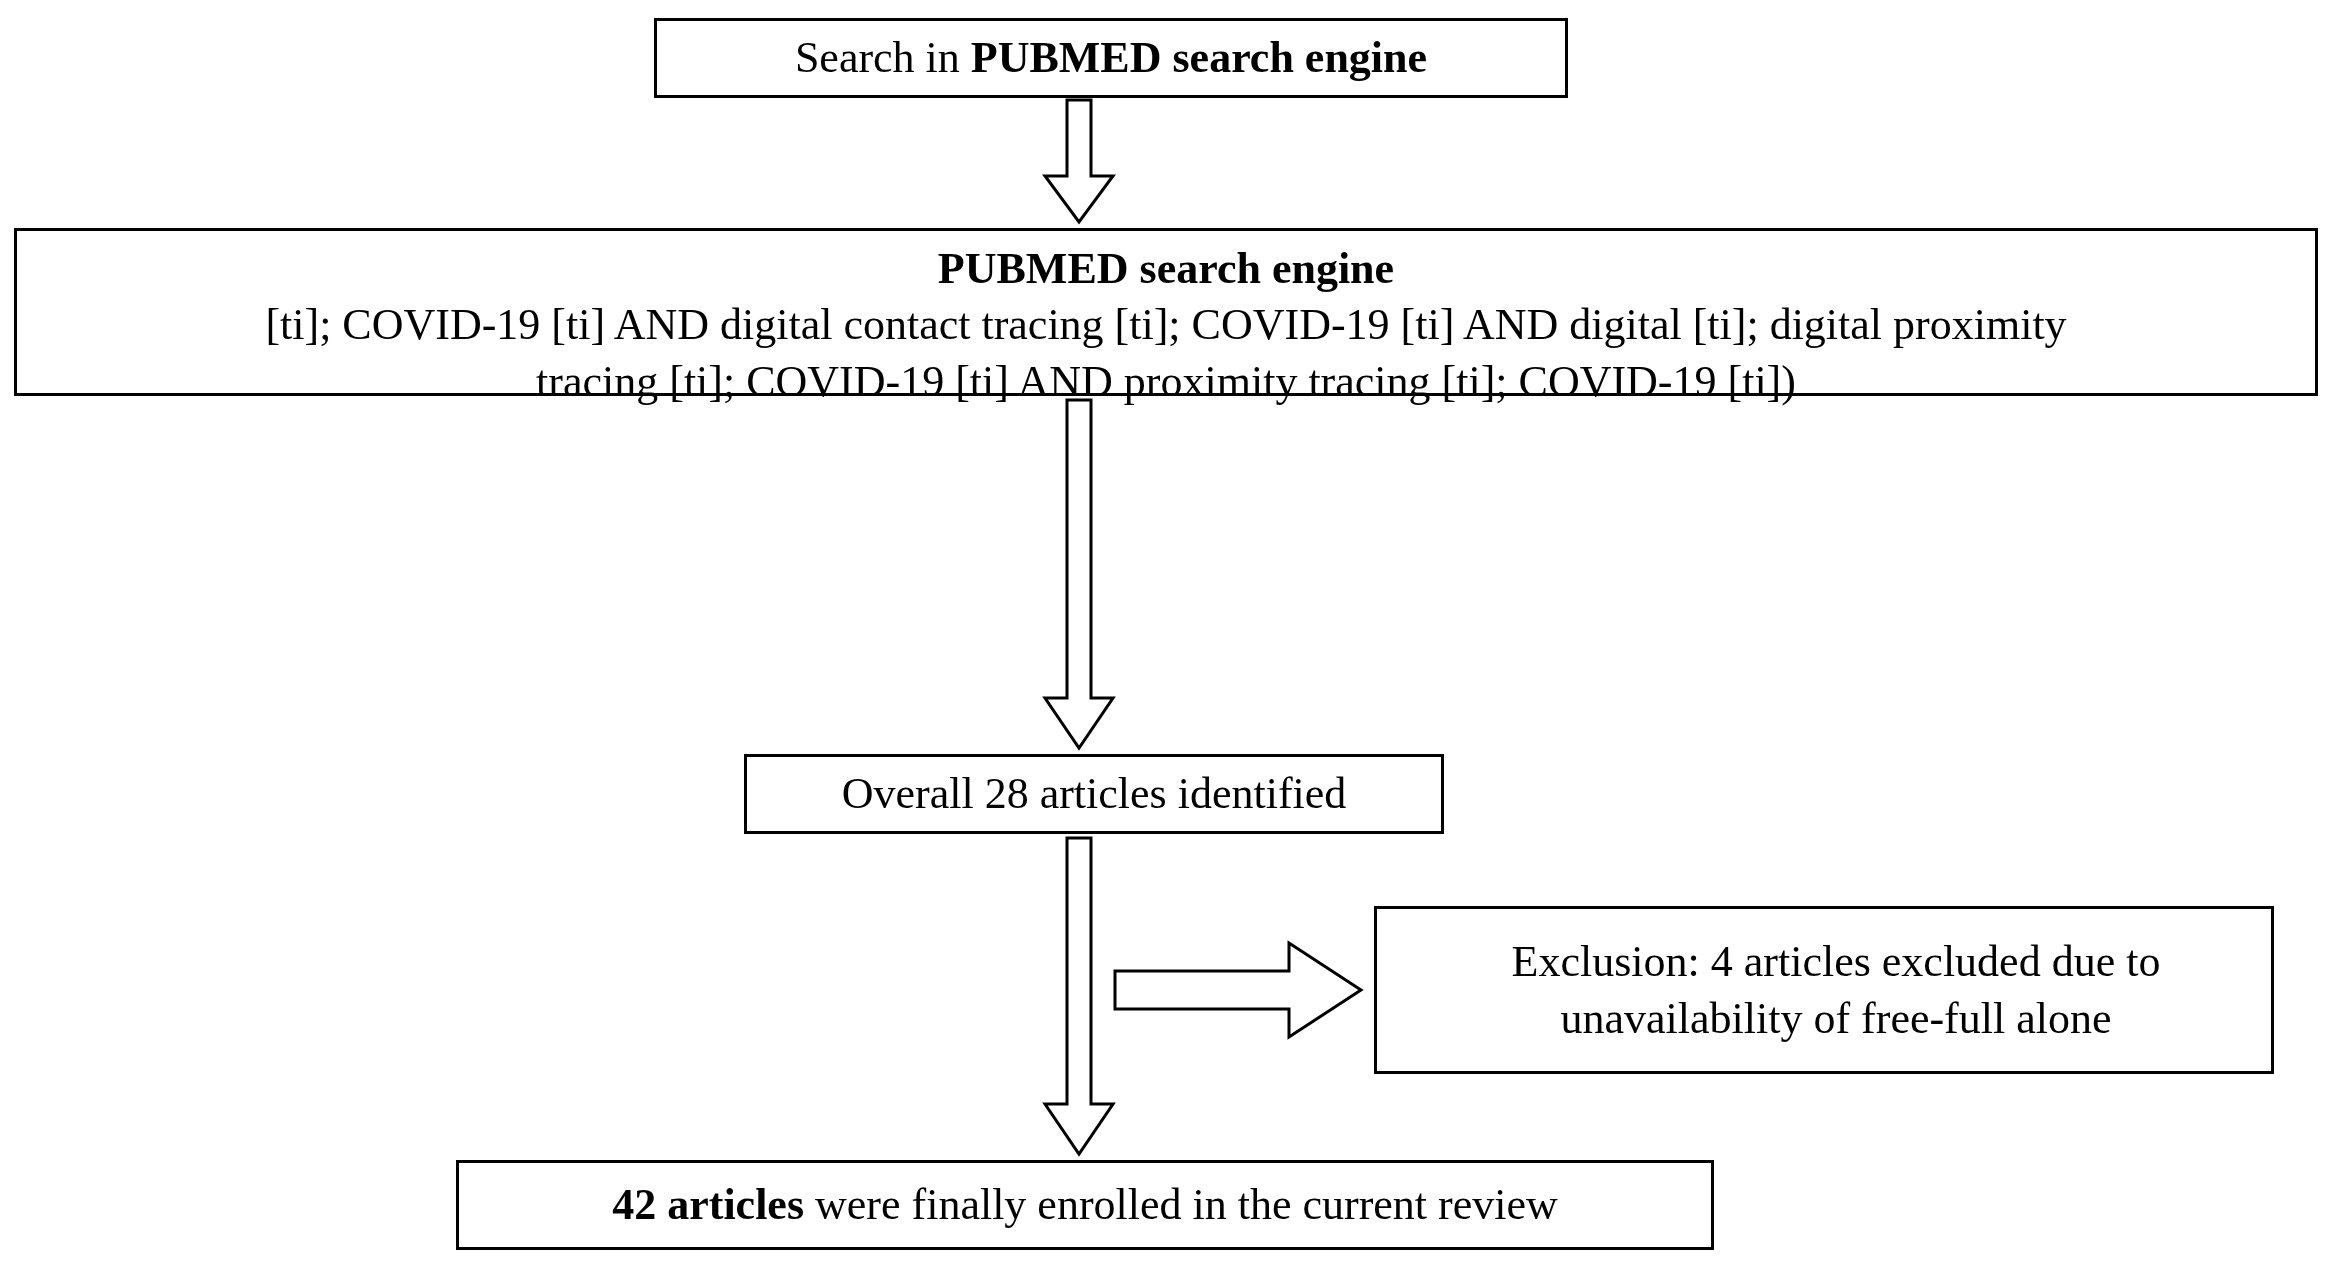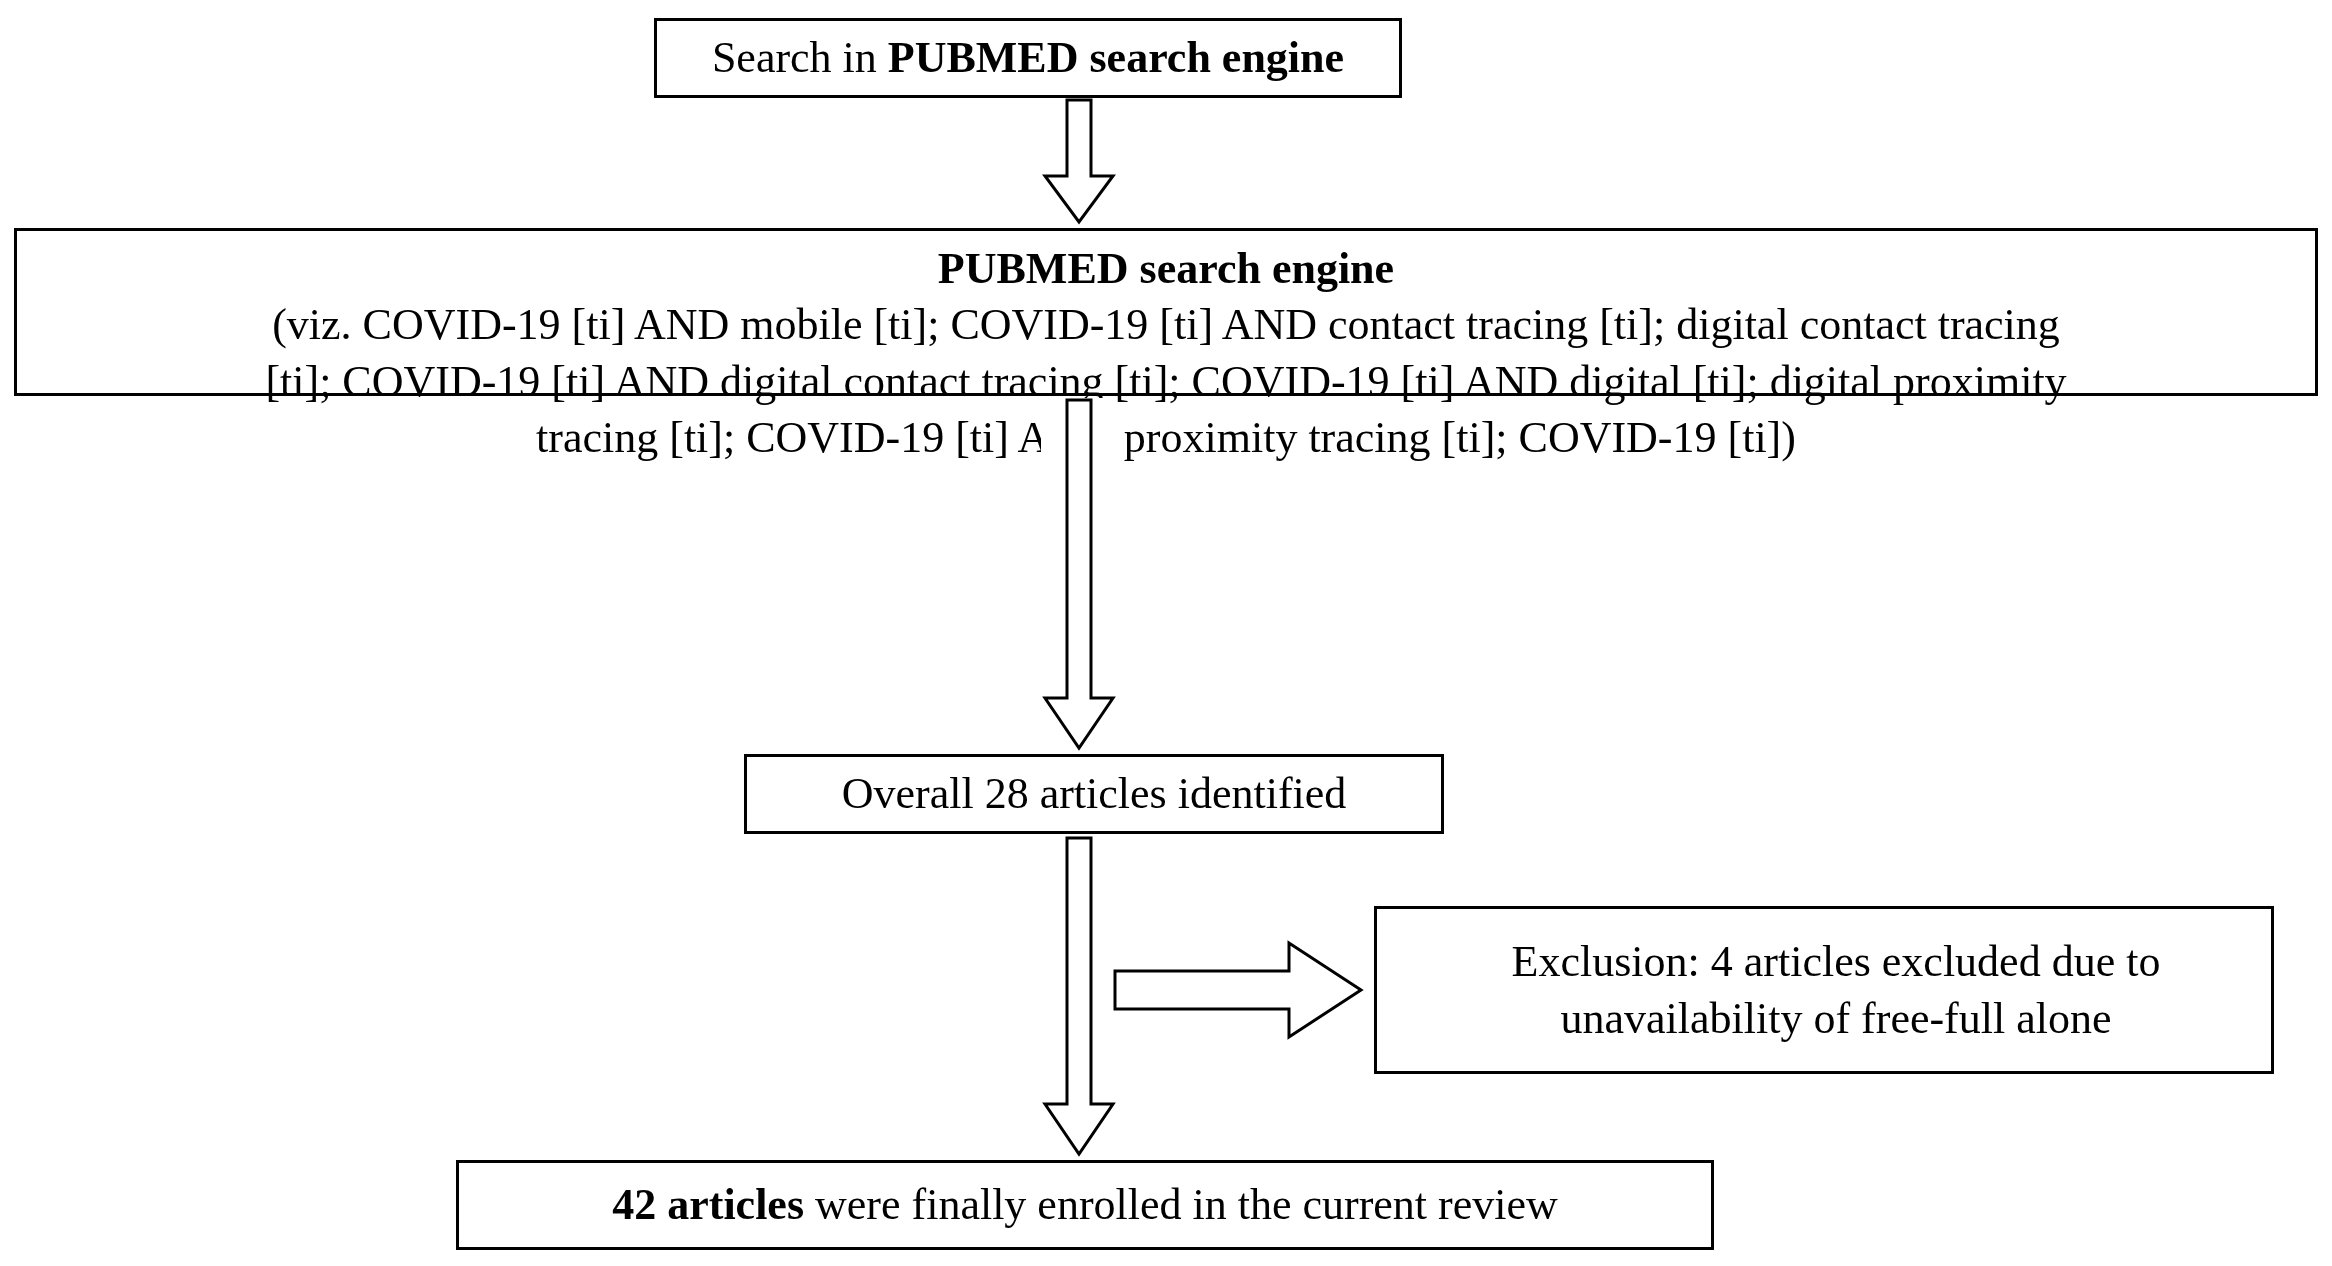--- a/index.html
+++ b/index.html
@@ -38,21 +38,21 @@
   .box .line {
     display: block;
     white-space: nowrap;
   }
 
   b, .bold { font-weight: bold; }
 
   
   #box-search {
     left: 654px;  top: 18px;
-    width: 748px; height: 80px;
+    width: 914px; height: 80px;
     font-size: 44px;
   }
 
   #box-pubmed {
     left: 14px;  top: 228px;
     width: 2304px; height: 168px;
     font-size: 44px;
     padding: 10px 14px;
     justify-content: flex-start;
   }
@@ -100,21 +100,20 @@
   </div>
 
   <div class="arrow-v" id="arrow-1">
     <svg width="76" height="128" viewBox="0 0 76 128">
       <polygon points="26,2 50,2 50,78 72,78 38,124 4,78 26,78" fill="#ffffff" stroke="#000000" stroke-width="3"></polygon>
     </svg>
   </div>
 
   <div class="box" id="box-pubmed">
     <span class="line bold">PUBMED search engine</span>
-    <span class="line">(viz. COVID-19 [ti] AND mobile [ti]; COVID-19 [ti] AND contact tracing [ti]; digital contact tracing</span>
     <span class="line">[ti]; COVID-19 [ti] AND digital contact tracing [ti]; COVID-19 [ti] AND digital [ti]; digital proximity</span>
     <span class="line">tracing [ti]; COVID-19 [ti] AND proximity tracing [ti]; COVID-19 [ti])</span>
   </div>
 
   <div class="arrow-v" id="arrow-2">
     <svg width="76" height="354" viewBox="0 0 76 354">
       <polygon points="26,2 50,2 50,300 72,300 38,350 4,300 26,300" fill="#ffffff" stroke="#000000" stroke-width="3"></polygon>
     </svg>
   </div>
 

